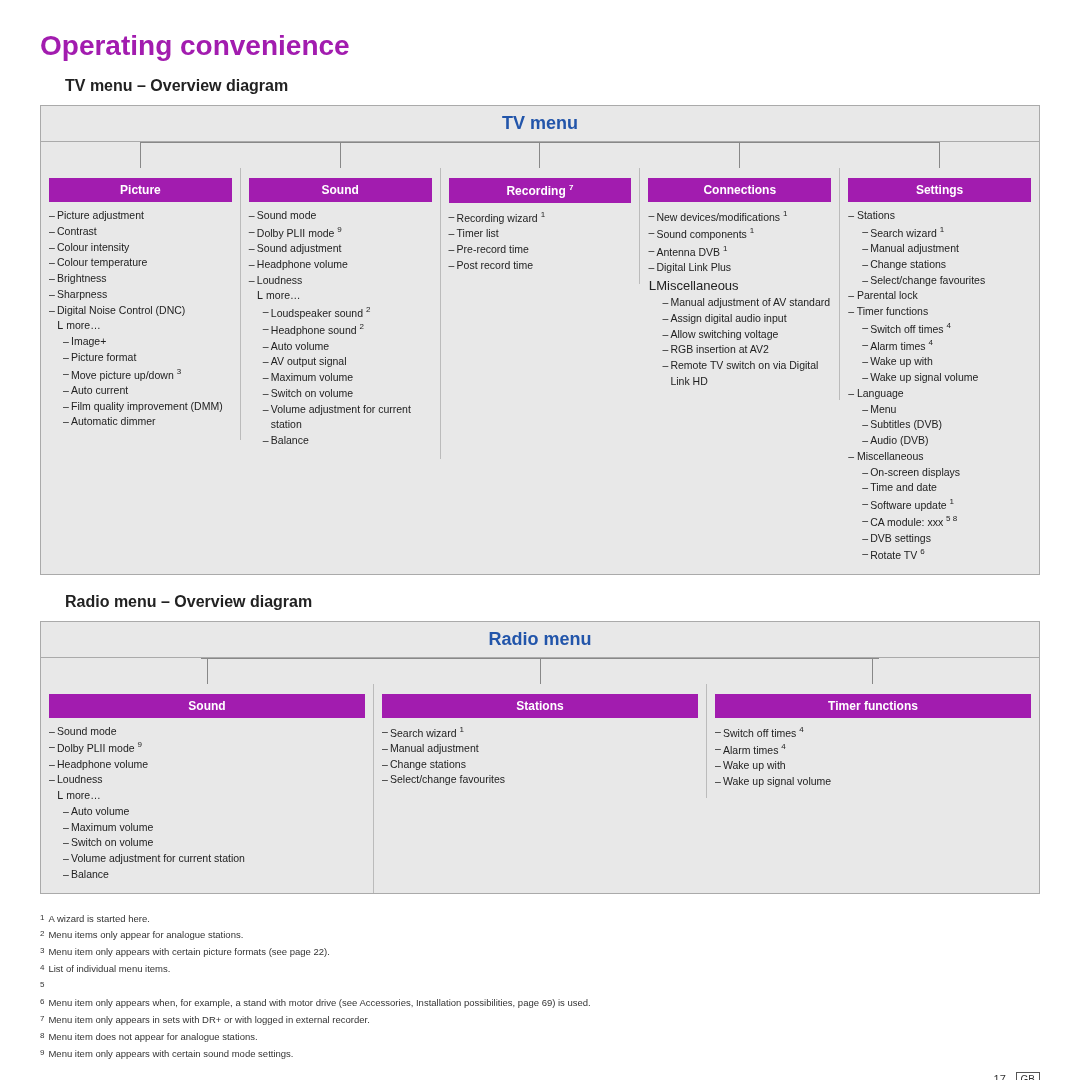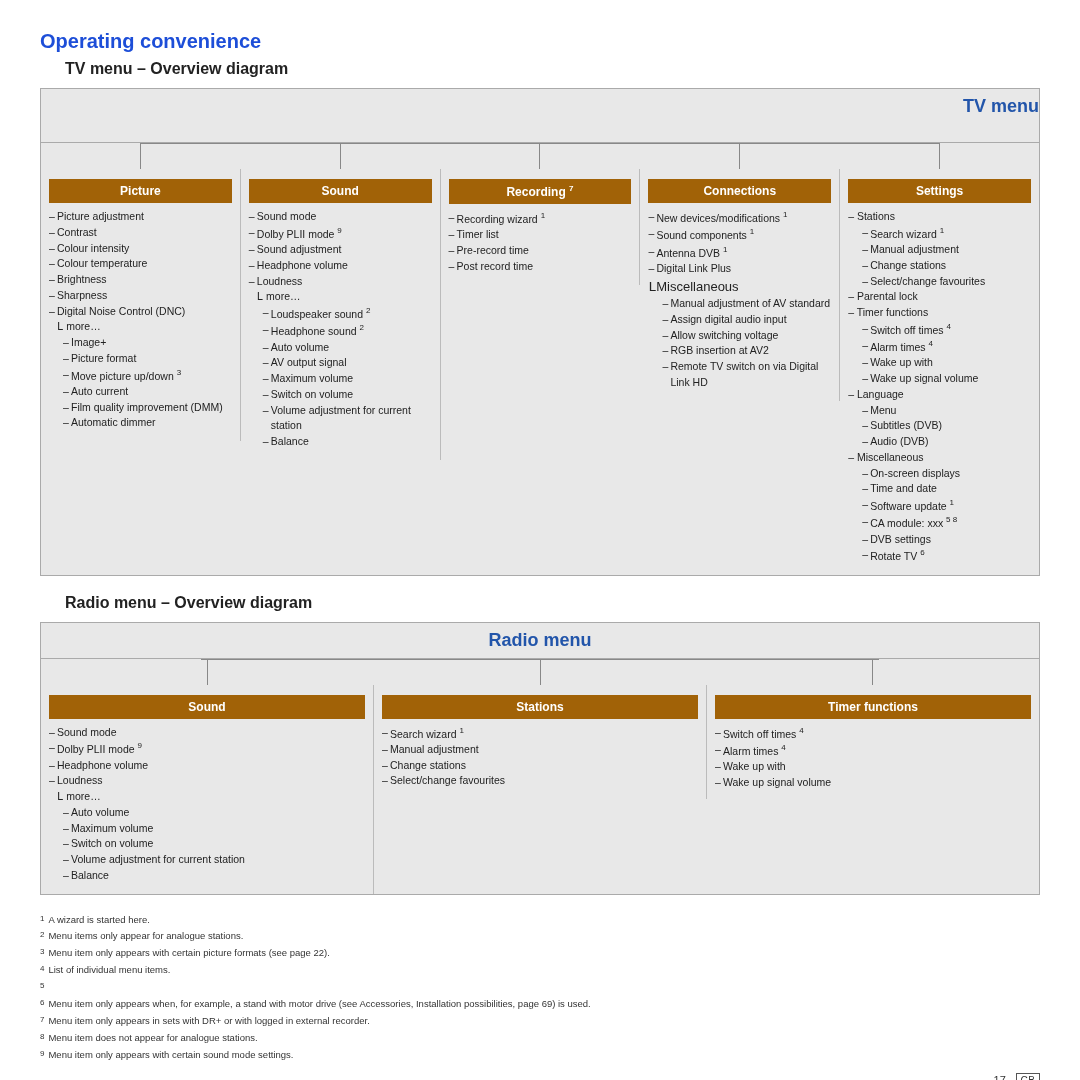--- a/index.html
+++ b/index.html
@@ -6,43 +6,43 @@
     body {
       font-family: Arial, sans-serif;
       font-size: 11px;
       color: #222;
       background: #fff;
       width: 1080px;
       min-height: 1080px;
       padding: 30px 40px 30px 40px;
     }
     h1 {
-      font-size: 20px;
-      font-weight: bold;
-      margin-bottom: 7px;
-      color: #1d4ed8;
+      font-size: 28px;
+      font-weight: bold;
+      margin-bottom: 15px;
+      color: #a21caf;
     }
     h2 {
       font-size: 16px;
       font-weight: bold;
       margin-bottom: 10px;
       color: #222;
       margin-left: 25px;
     }
     .diagram-container {
       border: 1.5px solid #aaa;
       background: #e8e8e8;
       margin-bottom: 18px;
     }
     .tv-menu-title {
-      text-align: right;
+      text-align: center;
       font-size: 18px;
       font-weight: bold;
       color: #2255aa;
-      padding: 7px 0 25px 0;
+      padding: 7px 0 7px 0;
       background: #e8e8e8;
       border-bottom: 1.5px solid #aaa;
     }
     .radio-menu-title {
       text-align: center;
       font-size: 18px;
       font-weight: bold;
       color: #2255aa;
       padding: 7px 0 7px 0;
       background: #e8e8e8;
@@ -57,21 +57,21 @@
     .menu-col {
       flex: 1;
       border-right: 1px solid #bbb;
       padding: 0 8px 10px 8px;
       min-width: 0;
     }
     .menu-col:last-child {
       border-right: none;
     }
     .col-header {
-      background: #a16207;
+      background: #a21caf;
       color: #fff;
       text-align: center;
       font-size: 12px;
       font-weight: bold;
       padding: 5px 17px;
       margin-bottom: 6px;
       margin-top: 10px;
     }
     .menu-item {
       font-size: 10.5px;

